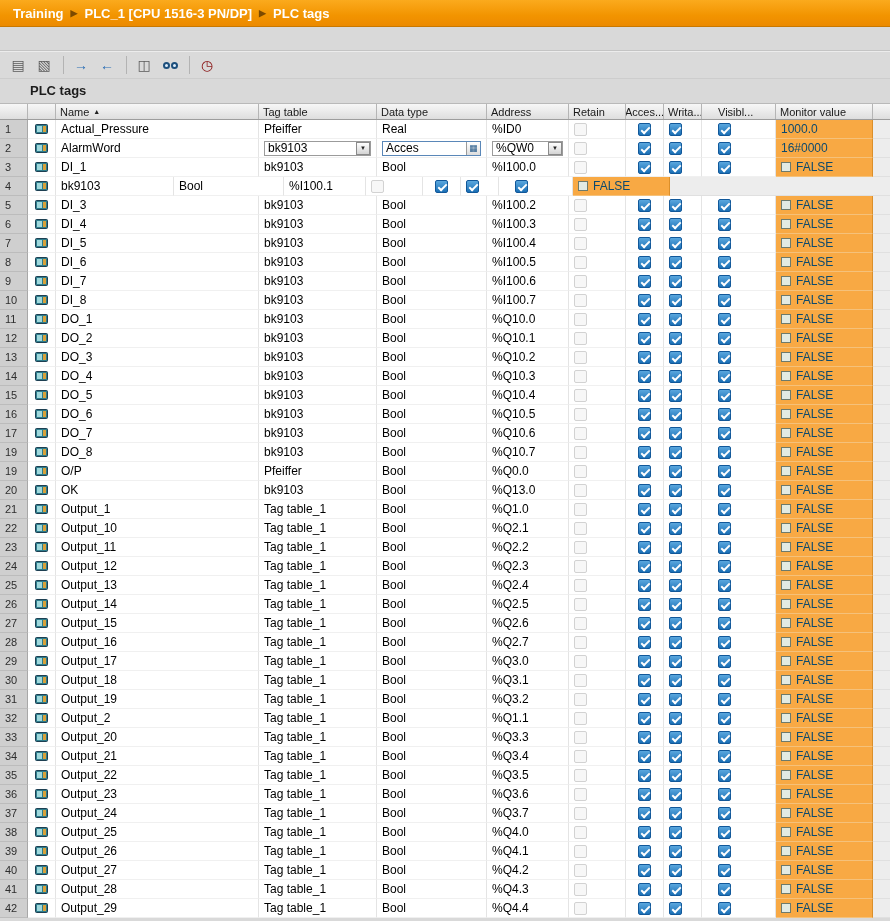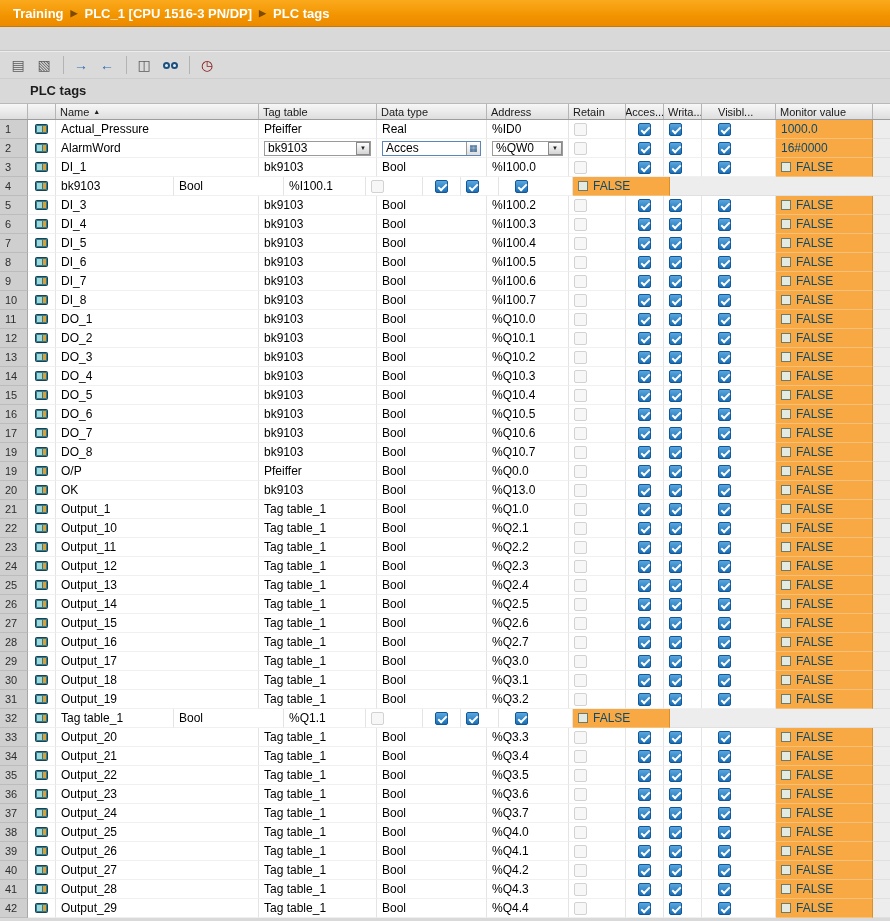--- a/index.html
+++ b/index.html
@@ -1364,20 +1364,21 @@
   </div>
       <div class="row">
     <div class="cell c-num">32</div>
     <div class="cell c-icon">
           <svg width="13" height="12" viewBox="0 0 13 12">
             <rect x="0.5" y="1.5" width="12" height="9" rx="1" fill="#2e7d8c" stroke="#1d3f52"></rect>
             <rect x="2" y="3" width="5" height="6" fill="#9fd8dc"></rect>
             <rect x="8" y="3" width="3" height="6" fill="#d8a13a"></rect>
           </svg>
         </div>
+    <div class="cell c-name">Output_2</div>
     <div class="cell c-tagtable">
           <span class="celltext">Tag table_1</span>
         </div>
     <div class="cell c-datatype">
           <span class="celltext">Bool</span>
         </div>
     <div class="cell c-address">
           <span class="celltext">%Q1.1</span>
         </div>
     <div class="cell c-retain">

